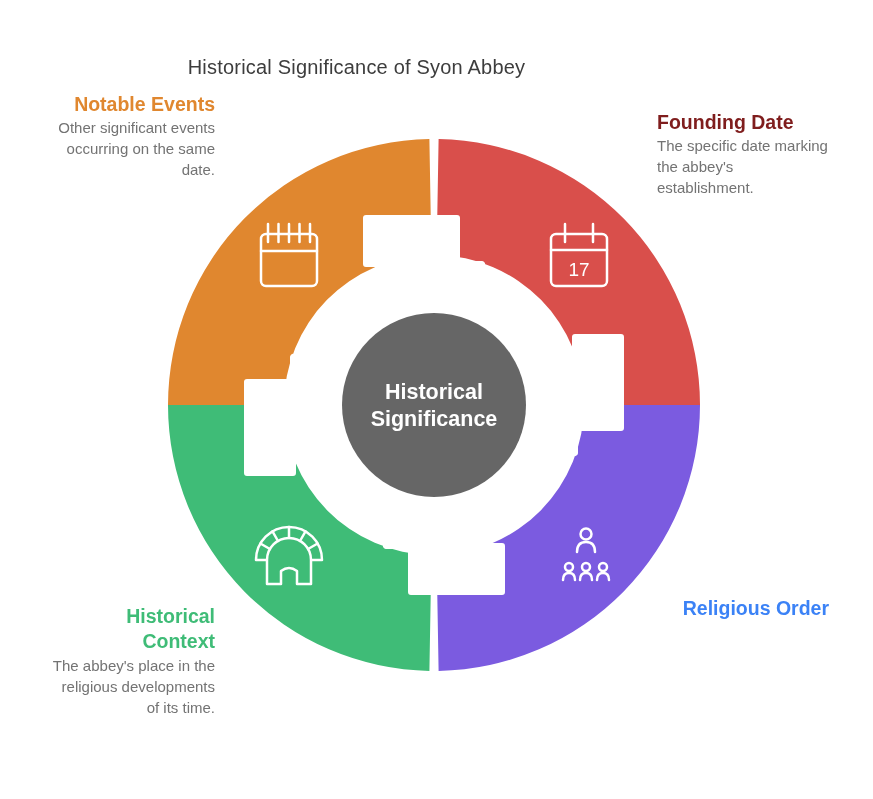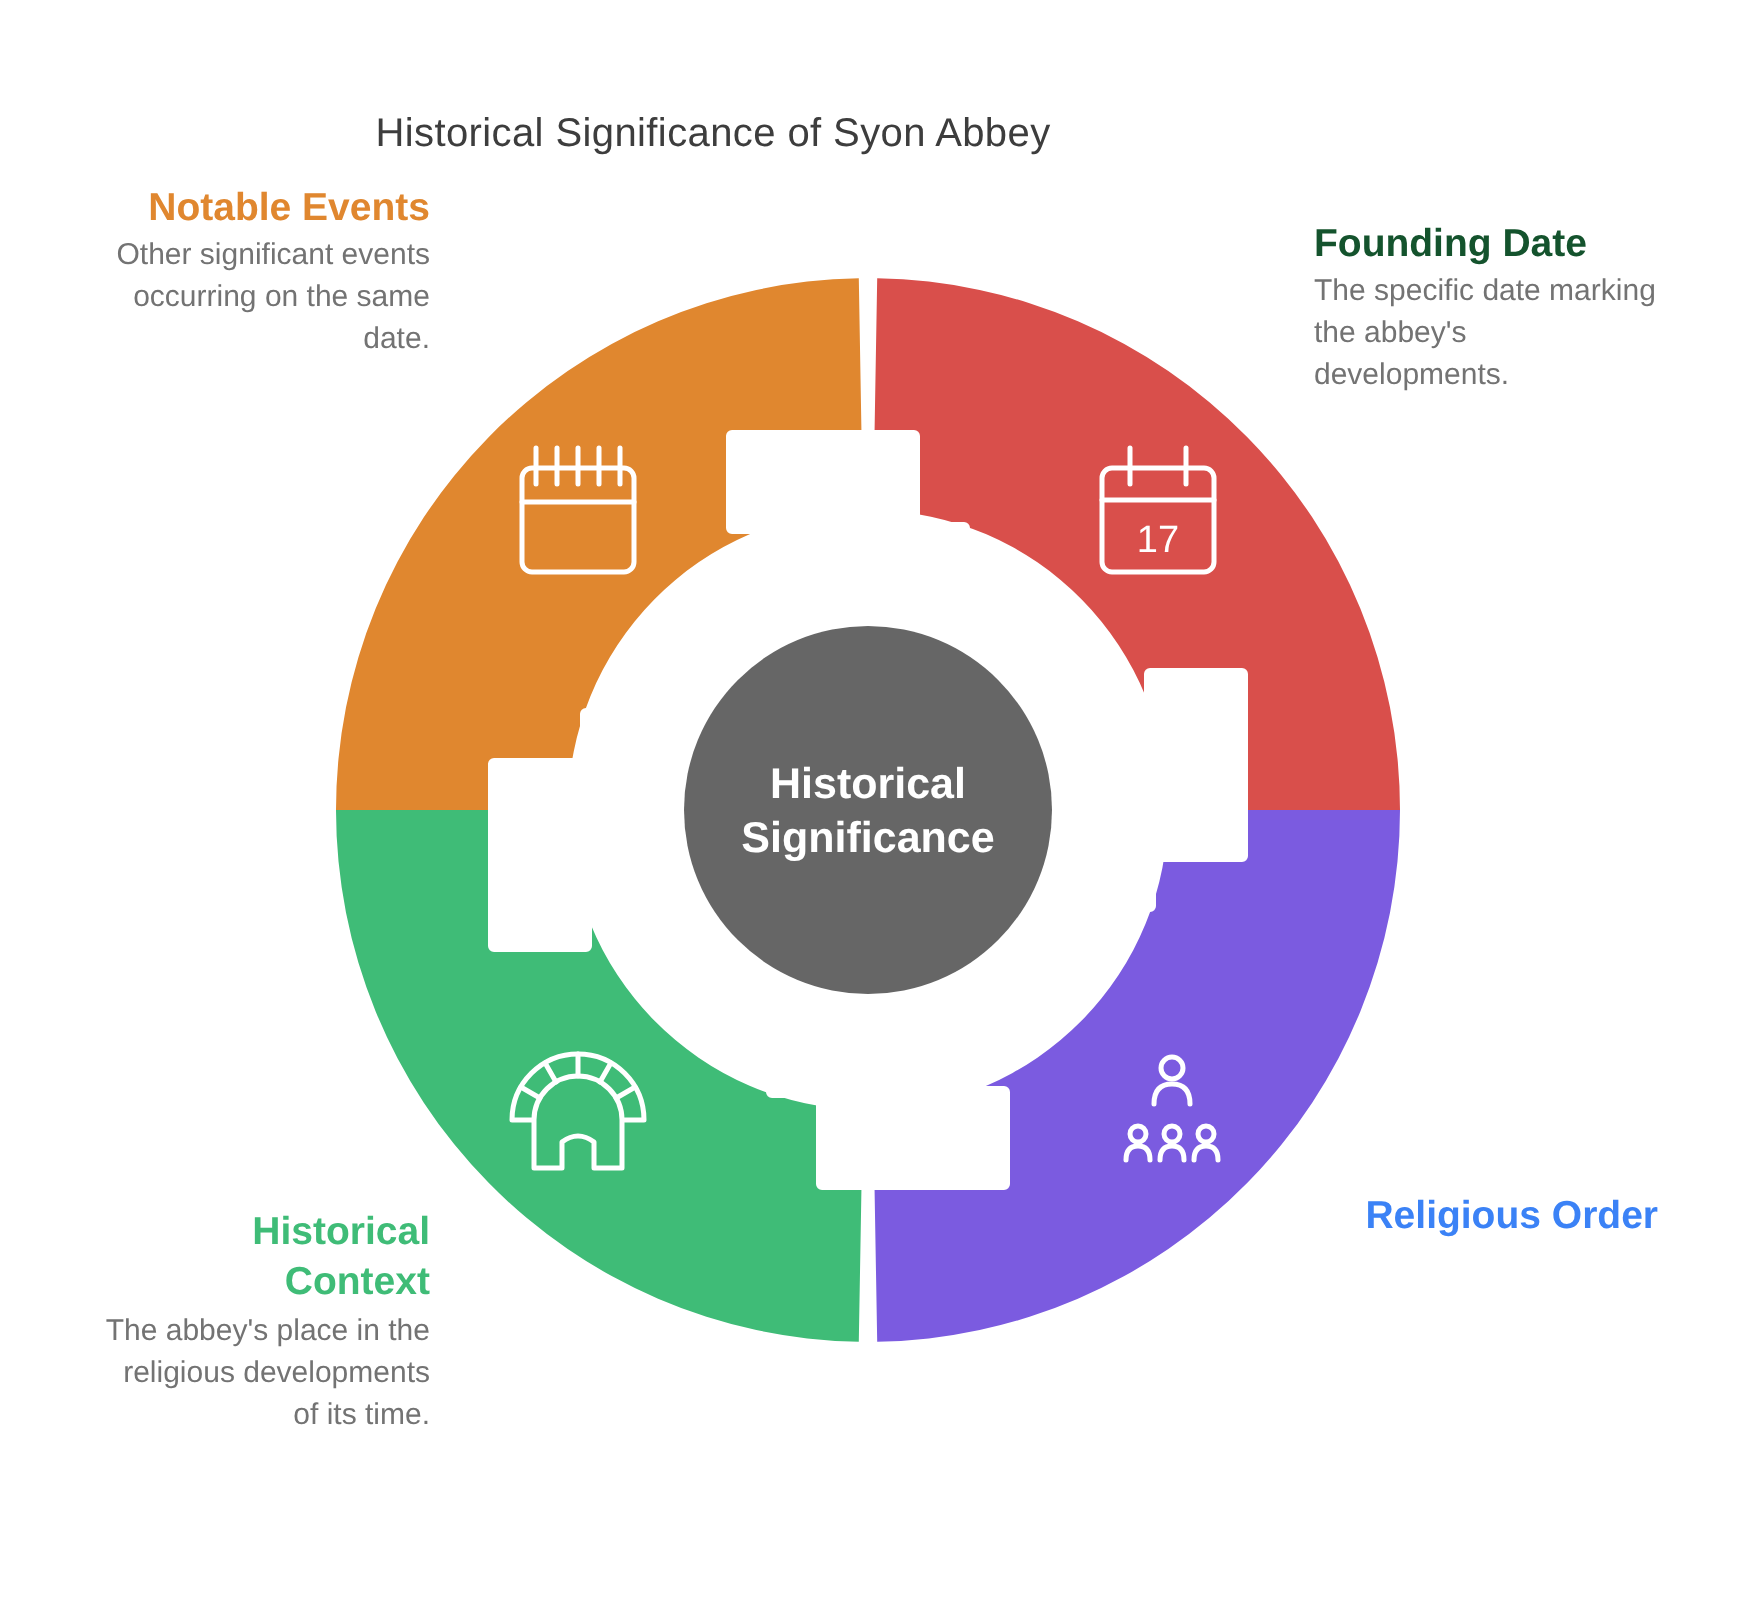--- a/index.html
+++ b/index.html
@@ -92,22 +92,22 @@
   </svg>
 
   <div class="title">Historical Significance of Syon Abbey</div>
 
   <div class="corner tl">
     <div class="heading" style="color: rgb(224, 135, 47);">Notable Events</div>
     <div class="desc">Other significant events occurring on the same date.</div>
   </div>
 
   <div class="corner tr">
-    <div class="heading" style="color: #14532d;">Founding Date</div>
-    <div class="desc">The specific date marking the abbey's developments.</div>
+    <div class="heading" style="color: #7f1d1d;">Founding Date</div>
+    <div class="desc">The specific date marking the abbey's establishment.</div>
   </div>
 
   <div class="corner bl">
     <div class="heading" style="color: rgb(63, 188, 119); margin-top: 10px;">Historical Context</div>
     <div class="desc">The abbey's place in the religious developments of its time.</div>
   </div>
 
   <div class="corner br">
     <div class="heading" style="color: #3b82f6; text-align: right;">Religious Order</div>
   </div>

